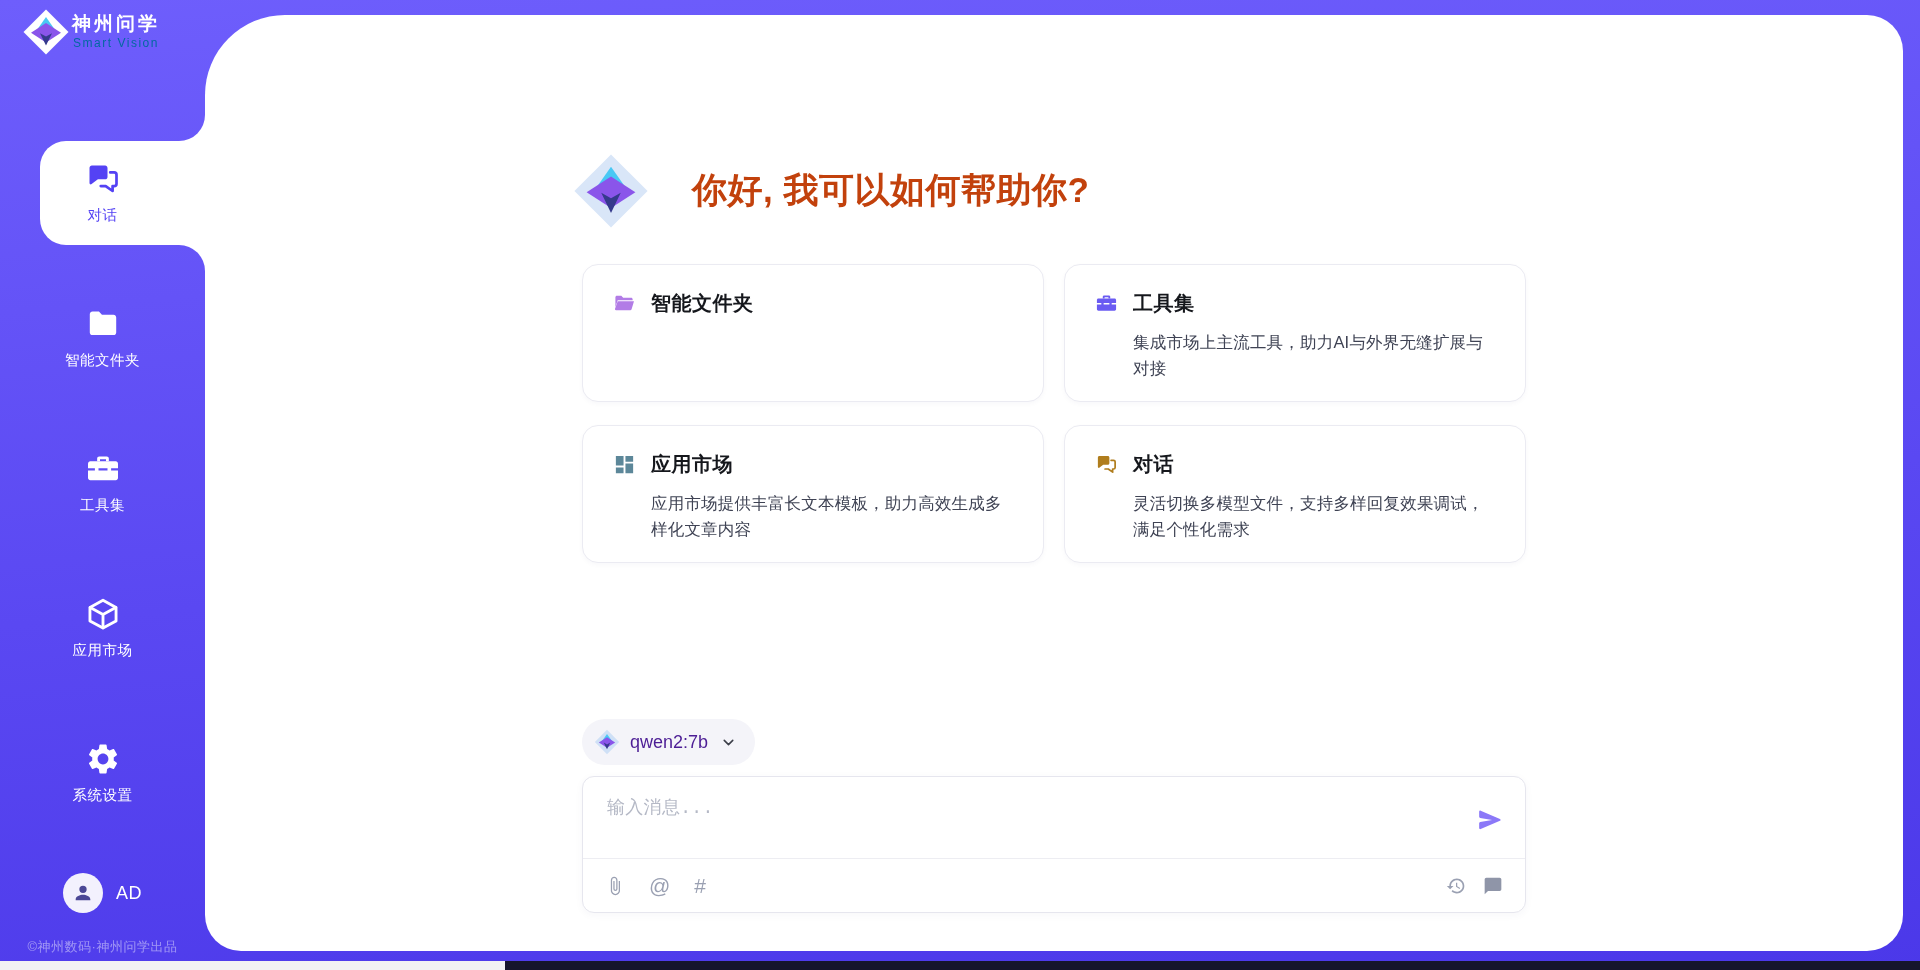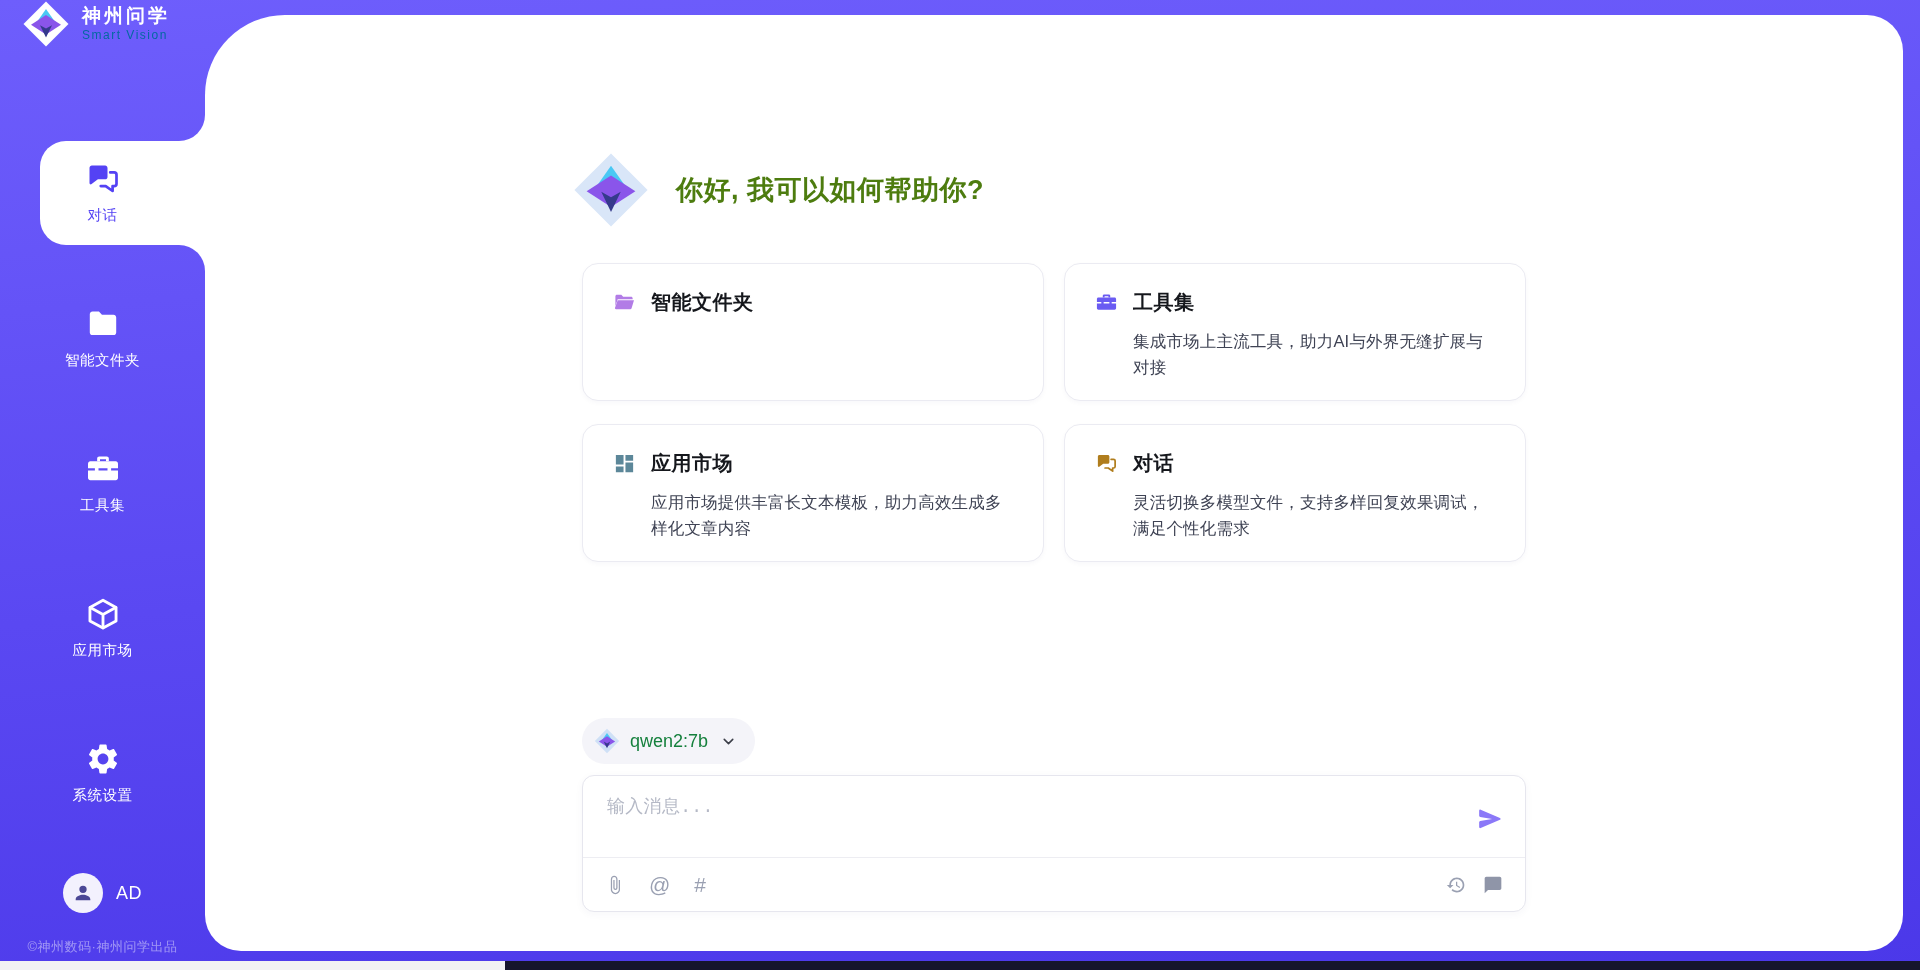--- a/index.html
+++ b/index.html
@@ -3,21 +3,21 @@
 <meta charset="utf-8">
 <style>
   html,body{margin:0;padding:0;}
   body{
     width:1920px;height:970px;position:relative;overflow:hidden;
     font-family:"Liberation Sans","DejaVu Sans",sans-serif;
     background:linear-gradient(175deg,#6e5efc 0%,#5a48f2 55%,#4b38e9 100%);
   }
   
   .sidebar{position:absolute;left:0;top:0;width:205px;height:970px;}
-  .brand{position:absolute;top:0;left:22px;display:flex;align-items:center;gap:12px;}
+  .brand{position:absolute;top:8px;left:22px;display:flex;align-items:center;gap:2px;text-align:center;}
   .brand svg{width:48px;height:48px;}
   .brand-text{display:flex;flex-direction:column;line-height:1.15;}
   .brand-name{color:#fff;font-size:19px;font-weight:700;letter-spacing:3px;}
   .brand-sub{color:#0369a1;font-size:12px;letter-spacing:1.5px;margin-top:2px;}
   .nav{position:absolute;top:141px;left:0;width:205px;}
   .nav-item{position:relative;height:104px;margin-bottom:41px;display:flex;
     flex-direction:column;align-items:center;justify-content:center;gap:9px;
     color:#fff;cursor:pointer;}
   .nav-item .icon{width:36px;height:36px;display:flex;align-items:center;justify-content:center;position:relative;z-index:2;}
   .nav-item .icon svg{width:36px;height:36px;}
@@ -38,33 +38,33 @@
   .avatar svg{width:22px;height:22px;}
   .user-initials{color:#fff;font-size:18px;letter-spacing:.5px;}
   .side-footer{position:absolute;bottom:14px;left:0;width:205px;text-align:center;
     font-size:13px;color:rgba(255,255,255,.45);letter-spacing:.5px;}
   
   .panel{position:absolute;left:205px;top:15px;right:17px;bottom:19px;background:#fff;
     border-radius:80px 36px 36px 36px;overflow:hidden;}
   .content{width:944px;margin:136px auto 0;}
   .greeting-row{display:flex;align-items:center;gap:26px;margin-bottom:34px;margin-left:-10px;}
   .greeting-row svg{width:78px;height:78px;}
-  .greeting-text{font-size:27px;font-weight:700;color:#4d7c0f;margin:0;letter-spacing:.5px;}
+  .greeting-text{font-size:35px;font-weight:700;color:#c2410c;margin:16px;letter-spacing:.5px;}
   .cards{display:grid;grid-template-columns:462px 462px;gap:23px 20px;}
   .card{background:#fff;border:1px solid #ebebf2;border-radius:16px;min-height:123px;
     box-sizing:border-box;padding:25px 26px 20px 30px;box-shadow:0 2px 5px rgba(30,30,80,.03);cursor:pointer;}
   .card-head{display:flex;align-items:center;gap:15px;}
   .card-icon{width:23px;height:23px;display:flex;}
   .card-icon svg{width:23px;height:23px;}
   .card-title{font-size:20px;font-weight:700;color:#15171c;margin:0;letter-spacing:.5px;}
   .card-desc{margin:12px 0 0 38px;font-size:16.5px;line-height:1.58;color:#3f4354;letter-spacing:.2px;}
   .model-chip{margin-top:156px;display:inline-flex;align-items:center;gap:10px;
     background:#f4f4f9;border-radius:24px;padding:10px 18px 10px 12px;cursor:pointer;border:none;}
   .model-chip svg.dm{width:26px;height:26px;}
-  .model-name{font-size:18px;color:#15803d;}
+  .model-name{font-size:18px;color:#4c1d95;}
   .chev{width:17px;height:17px;margin-left:2px;}
   .composer{margin-top:11px;background:#fff;border:1px solid #e6e6ee;border-radius:12px;
     box-shadow:0 2px 8px rgba(40,40,90,.04);position:relative;height:137px;box-sizing:border-box;}
   .composer textarea{position:absolute;top:16px;left:22px;right:70px;height:52px;border:none;outline:none;
     resize:none;font-family:Liberation Mono, monospace;font-size:18px;color:#2a2d36;background:transparent;letter-spacing:.3px;}
   .composer textarea::placeholder{color:#b5b9c6;}
   .send-btn{position:absolute;right:20px;top:28px;width:30px;height:30px;border:none;background:transparent;
     padding:0;cursor:pointer;display:flex;align-items:center;justify-content:center;}
   .send-btn svg{width:26px;height:26px;}
   .composer-divider{position:absolute;left:0;right:0;top:81px;height:1px;background:#ededf2;}

